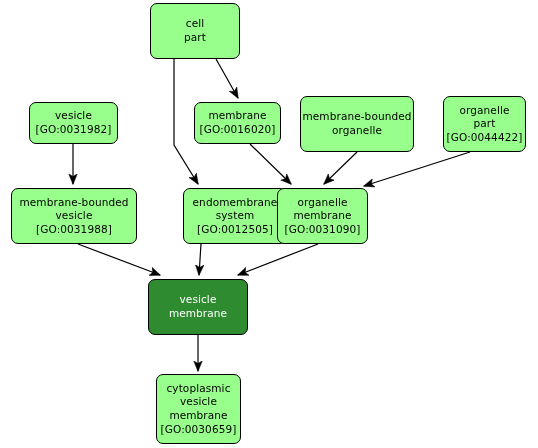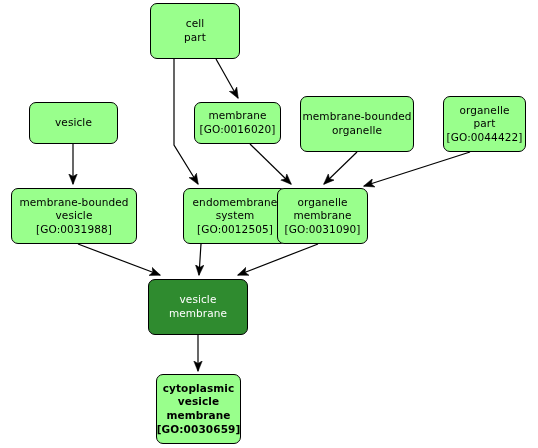--- a/index.html
+++ b/index.html
@@ -76,20 +76,21 @@
         <path d="M 198,335 L 198,371" fill="none" stroke="#000000" stroke-width="1.2" marker-end="url(#arrowhead)"></path>
       </g>
   </svg>
   <div id="nodes">
       <div class="node" style="left: 150px; top: 3px; width: 90px; height: 56px;">
         <span class="line">cell</span>
         <span class="line">part</span>
       </div>
       <div class="node" style="left: 29px; top: 102px; width: 89px; height: 42px;">
         <span class="line">vesicle</span>
+        <span class="line">[GO:0031982]</span>
       </div>
       <div class="node" style="left: 194px; top: 102px; width: 87px; height: 42px;">
         <span class="line">membrane</span>
         <span class="line">[GO:0016020]</span>
       </div>
       <div class="node" style="left: 300px; top: 96px; width: 114px; height: 56px;">
         <span class="line">membrane-bounded</span>
         <span class="line">organelle</span>
       </div>
       <div class="node" style="left: 443px; top: 96px; width: 83px; height: 56px;">
@@ -109,20 +110,20 @@
       </div>
       <div class="node" style="left: 277px; top: 188px; width: 91px; height: 56px;">
         <span class="line">organelle</span>
         <span class="line">membrane</span>
         <span class="line">[GO:0031090]</span>
       </div>
       <div class="node highlight" style="left: 148px; top: 279px; width: 100px; height: 56px;">
         <span class="line">vesicle</span>
         <span class="line">membrane</span>
       </div>
-      <div class="node" style="left: 156px; top: 374px; width: 85px; height: 70px; font-weight: bold;">
+      <div class="node" style="left: 156px; top: 374px; width: 85px; height: 70px;">
         <span class="line">cytoplasmic</span>
         <span class="line">vesicle</span>
         <span class="line">membrane</span>
         <span class="line">[GO:0030659]</span>
       </div>
     </div>
 </div>
 
 </body></html>

